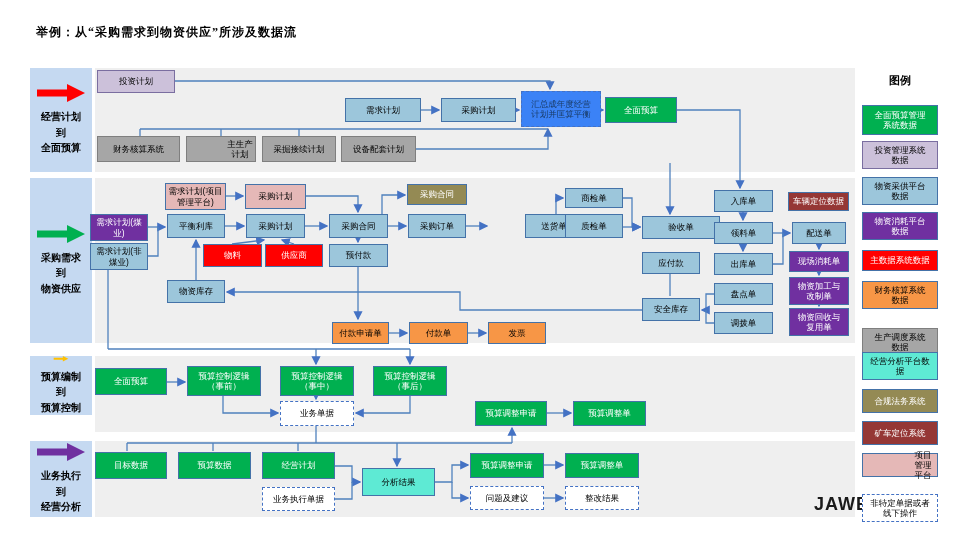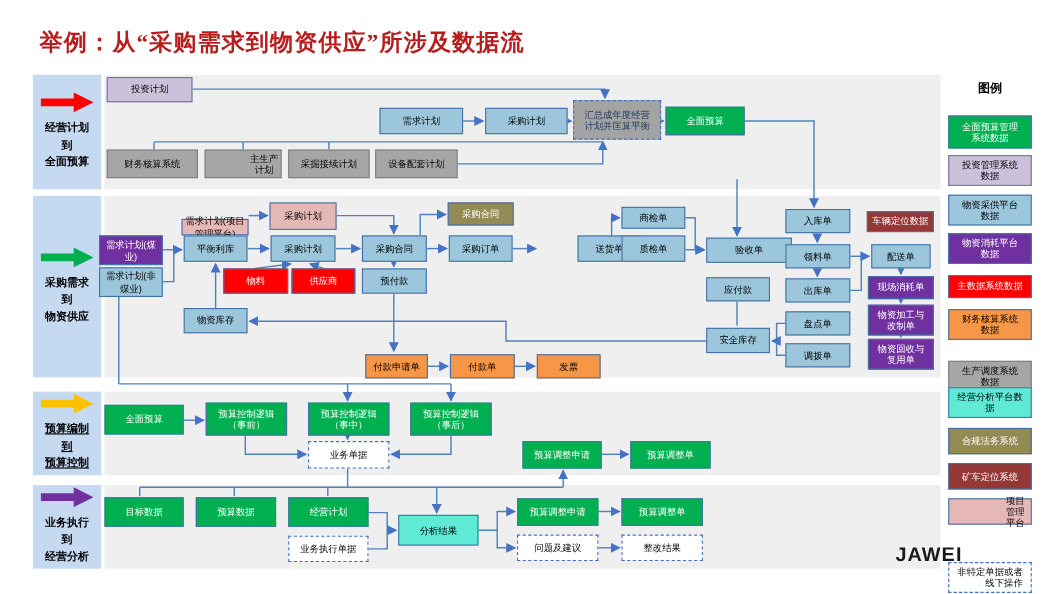--- a/index.html
+++ b/index.html
@@ -1,39 +1,39 @@
 <!DOCTYPE html>
 <html><head>
 <meta charset="utf-8">
 <style>
   html,body{margin:0;padding:0;background:#fff;}
   #canvas{position:relative;width:960px;height:540px;background:#fff;overflow:hidden;
     font-family:"Liberation Sans","DejaVu Sans",sans-serif;}
-  #page-title{position:absolute;left:36px;top:24px;font-size:21px;font-weight:bold;color:#b91c1c;
+  #page-title{position:absolute;left:36px;top:24px;font-size:12px;font-weight:bold;color:#000000;
     font-family:"Liberation Serif","DejaVu Serif",serif;letter-spacing:1px;}
   .section-side{position:absolute;left:30px;width:62px;background:#C5D9F1;z-index:0;
     display:flex;flex-direction:column;align-items:center;justify-content:center;gap:7px;}
   .section-content{position:absolute;left:95px;width:760px;background:#EFEFEF;z-index:0;}
   .section-label{font-size:10px;font-weight:bold;color:#000;text-align:center;
     line-height:1.55;white-space:pre-line;}
   .node{position:absolute;z-index:2;display:flex;align-items:center;justify-content:center;
     text-align:center;font-size:8.5px;line-height:1.18;box-sizing:border-box;padding:1px 2px;}
   .green{background:#00B050;color:#fff;border:1px solid #4472a8;}
   .lightblue{background:#9CC6DB;color:#000;border:1px solid #4472a8;}
   .lavender{background:#CCC1DA;color:#000;border:1px solid #7a6ea0;}
   .pink{background:#E5B8B7;color:#000;border:1px solid #4472a8;}
   .purple{background:#7030A0;color:#fff;border:1px solid #4472a8;}
   .red{background:#FF0000;color:#fff;border:1px solid #4472a8;}
   .orange{background:#F79646;color:#000;border:1px solid #4472a8;}
   .olive{background:#948A54;color:#fff;border:1px solid #4472a8;}
   .darkred{background:#953735;color:#fff;border:1px solid #4472a8;}
   .gray{background:#A6A6A6;color:#000;border:1px solid #7f7f7f;}
   .palegreen{background:#5eead4;color:#000;border:1px solid #4472a8;}
   .dashed{background:#fff;color:#000;border:1.5px dashed #4472C4;}
-  .dashedNavy{background:#a3a3a3;color:#17375E;border:1.5px dashed #4472C4;}
+  .dashedNavy{background:#3b82f6;color:#17375E;border:1.5px dashed #4472C4;}
   #edges{position:absolute;left:0;top:0;z-index:1;}
   #legend-title{position:absolute;z-index:2;font-size:11px;font-weight:bold;color:#000;
     text-align:center;font-family:"Liberation Serif","DejaVu Serif",serif;}
   .legend-item{white-space:pre-line;}
   #watermark{position:absolute;left:814px;top:494px;z-index:1;font-size:18px;font-weight:bold;
     color:#1a1a1a;letter-spacing:1px;}
 </style>
 </head>
 <body>
 
@@ -125,21 +125,21 @@
     <div class="section-content" style="top: 68px; height: 104px;"></div>
     <div class="section-side" style="top: 178px; height: 165px;">
       <svg width="48" height="18" viewBox="0 0 48 18">
         <polygon points="0,5.5 30,5.5 30,0 48,9 30,18 30,12.5 0,12.5" fill="#00B050"></polygon>
       </svg>
       <div class="section-label">采购需求
 到
 物资供应</div>
     </div>
     <div class="section-content" style="top: 178px; height: 165px;"></div>
-    <div class="section-side" style="top: 356px; height: 76px; text-decoration: underline;">
+    <div class="section-side" style="top: 356px; height: 59px;">
       <svg width="48" height="18" viewBox="0 0 48 18">
         <polygon points="0,5.5 30,5.5 30,0 48,9 30,18 30,12.5 0,12.5" fill="#FFC000"></polygon>
       </svg>
       <div class="section-label">预算编制
 到
 预算控制</div>
     </div>
     <div class="section-content" style="top: 356px; height: 76px;"></div>
     <div class="section-side" style="top: 441px; height: 76px;">
       <svg width="48" height="18" viewBox="0 0 48 18">
@@ -153,21 +153,21 @@
     <div class="node lavender" style="left: 97px; top: 70px; width: 78px; height: 23px; white-space: pre-line;">投资计划</div>
     <div class="node lightblue" style="left: 345px; top: 98px; width: 76px; height: 24px; white-space: pre-line;">需求计划</div>
     <div class="node lightblue" style="left: 441px; top: 98px; width: 75px; height: 24px; white-space: pre-line;">采购计划</div>
     <div class="node dashedNavy" style="left: 521px; top: 91px; width: 80px; height: 36px; white-space: pre-line;">汇总成年度经营
 计划并匡算平衡</div>
     <div class="node green" style="left: 605px; top: 97px; width: 72px; height: 26px; white-space: pre-line;">全面预算</div>
     <div class="node gray" style="left: 97px; top: 136px; width: 83px; height: 26px; white-space: pre-line;">财务核算系统</div>
     <div class="node gray" style="left: 186px; top: 136px; width: 70px; height: 26px; white-space: pre-line; padding-left: 40px;">主生产计划</div>
     <div class="node gray" style="left: 262px; top: 136px; width: 74px; height: 26px; white-space: pre-line;">采掘接续计划</div>
     <div class="node gray" style="left: 341px; top: 136px; width: 75px; height: 26px; white-space: pre-line;">设备配套计划</div>
-    <div class="node pink" style="left: 165px; top: 199px; width: 61px; height: 15px; white-space: pre-line;">需求计划(项目管理平台)</div>
+    <div class="node pink" style="left: 165px; top: 183px; width: 61px; height: 27px; white-space: pre-line;">需求计划(项目管理平台)</div>
     <div class="node pink" style="left: 245px; top: 184px; width: 61px; height: 25px; white-space: pre-line;">采购计划</div>
     <div class="node olive" style="left: 407px; top: 184px; width: 60px; height: 21px; white-space: pre-line;">采购合同</div>
     <div class="node purple" style="left: 90px; top: 214px; width: 58px; height: 27px; white-space: pre-line;">需求计划(煤业)</div>
     <div class="node lightblue" style="left: 90px; top: 243px; width: 58px; height: 27px; white-space: pre-line;">需求计划(非煤业)</div>
     <div class="node lightblue" style="left: 167px; top: 214px; width: 58px; height: 24px; white-space: pre-line;">平衡利库</div>
     <div class="node lightblue" style="left: 246px; top: 214px; width: 59px; height: 24px; white-space: pre-line;">采购计划</div>
     <div class="node lightblue" style="left: 329px; top: 214px; width: 59px; height: 24px; white-space: pre-line;">采购合同</div>
     <div class="node red" style="left: 203px; top: 244px; width: 59px; height: 23px; white-space: pre-line;">物料</div>
     <div class="node red" style="left: 265px; top: 244px; width: 58px; height: 23px; white-space: pre-line;">供应商</div>
     <div class="node lightblue" style="left: 329px; top: 244px; width: 59px; height: 23px; white-space: pre-line;">预付款</div>
@@ -224,15 +224,15 @@
     <div class="node legend-item red" style="left: 862px; top: 250px; width: 76px; height: 21px; z-index: 3;">主数据系统数据</div>
     <div class="node legend-item orange" style="left: 862px; top: 281px; width: 76px; height: 28px; z-index: 3;">财务核算系统
 数据</div>
     <div class="node legend-item gray" style="left: 862px; top: 328px; width: 76px; height: 28px; z-index: 3;">生产调度系统
 数据</div>
     <div class="node legend-item palegreen" style="left: 862px; top: 352px; width: 76px; height: 28px; z-index: 3;">经营分析平台数
 据</div>
     <div class="node legend-item olive" style="left: 862px; top: 389px; width: 76px; height: 24px; z-index: 3;">合规法务系统</div>
     <div class="node legend-item darkred" style="left: 862px; top: 421px; width: 76px; height: 24px; z-index: 3;">矿车定位系统</div>
     <div class="node legend-item pink" style="left: 862px; top: 453px; width: 76px; height: 24px; z-index: 3; padding-left: 48px;">项目管理平台</div>
-    <div class="node legend-item dashed" style="left: 862px; top: 511px; width: 76px; height: 28px; z-index: 3; text-align: right;">非特定单据或者
+    <div class="node legend-item dashed" style="left: 862px; top: 494px; width: 76px; height: 28px; z-index: 3;">非特定单据或者
 线下操作</div>
   </div>
 
 </body></html>

